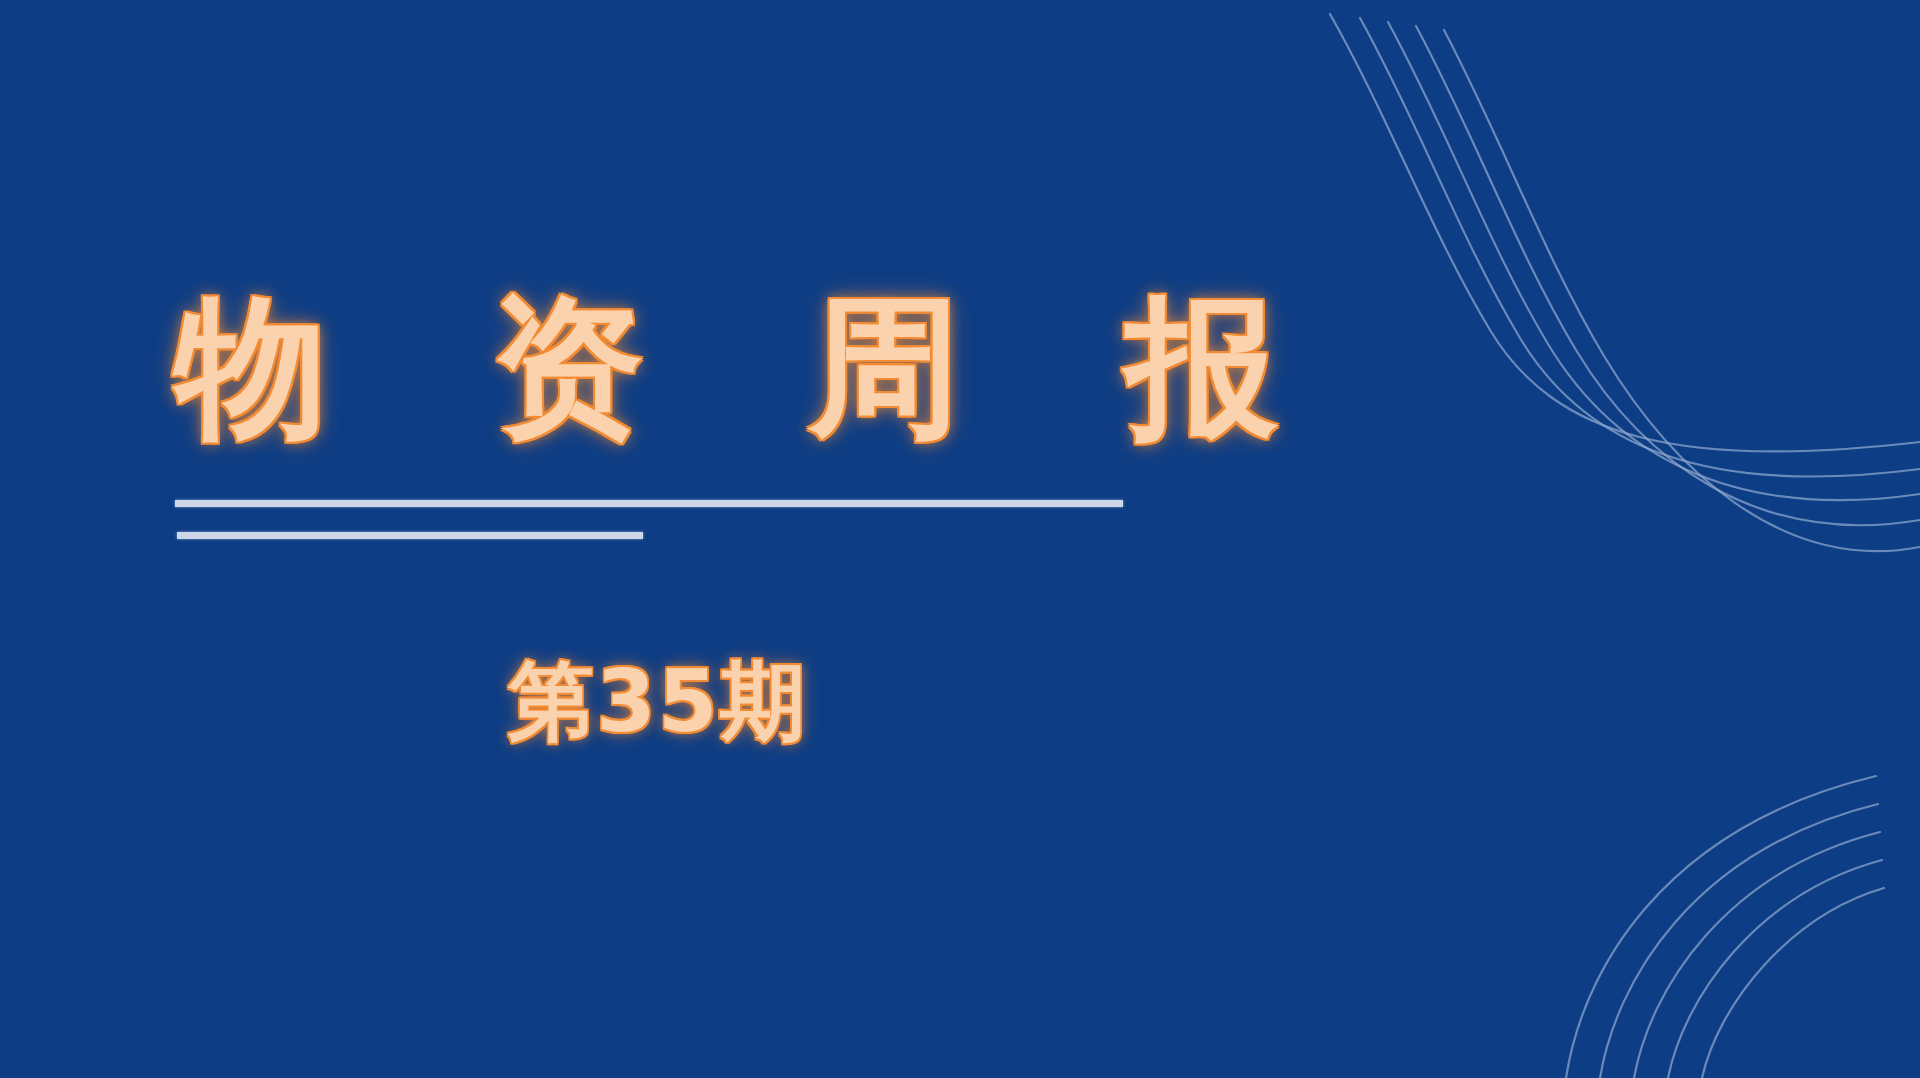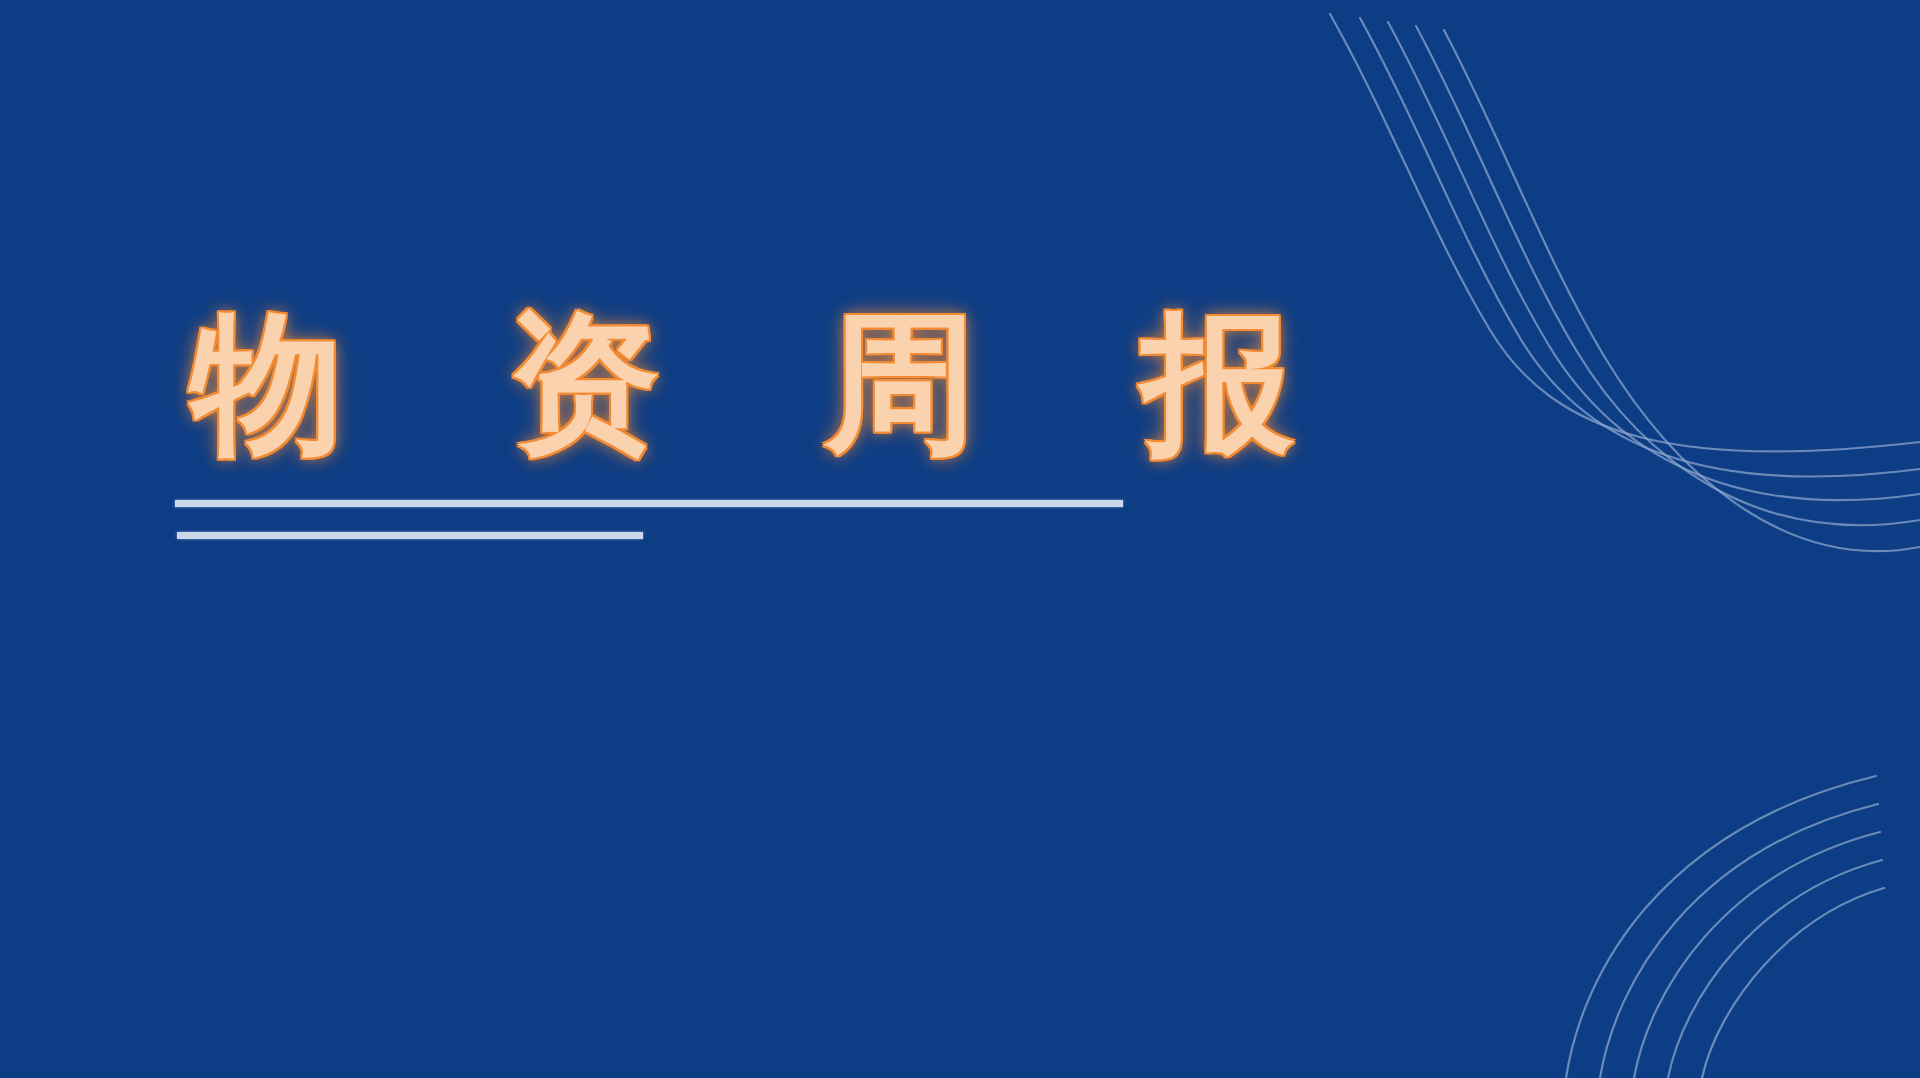--- a/index.html
+++ b/index.html
@@ -48,21 +48,21 @@
   }
 
   
   #title-block {
     position: absolute;
     left: 175px;
     top: 278px;
     width: 960px;
   }
   #page-title {
-    margin: 16px;
+    margin: 0;
     font-family: "DejaVu Sans", "Liberation Sans", sans-serif;
     font-size: 152px;
     font-weight: 700;
     line-height: 1.18;
     letter-spacing: 56px;
     white-space: nowrap;
     color: #fbd2ae;
     text-shadow:
       -2px 0 0 #f28b33,  2px 0 0 #f28b33,
        0 -2px 0 #f28b33, 0  2px 0 #f28b33,
@@ -138,14 +138,15 @@
     </svg>
   </div>
 
   <div id="title-block">
     <h1 id="page-title">物 资 周 报</h1>
   </div>
 
   <div class="rule" id="rule-long"></div>
   <div class="rule" id="rule-short"></div>
 
+  <div id="issue-label">第35期</div>
 
 </div>
 
 </body></html>

